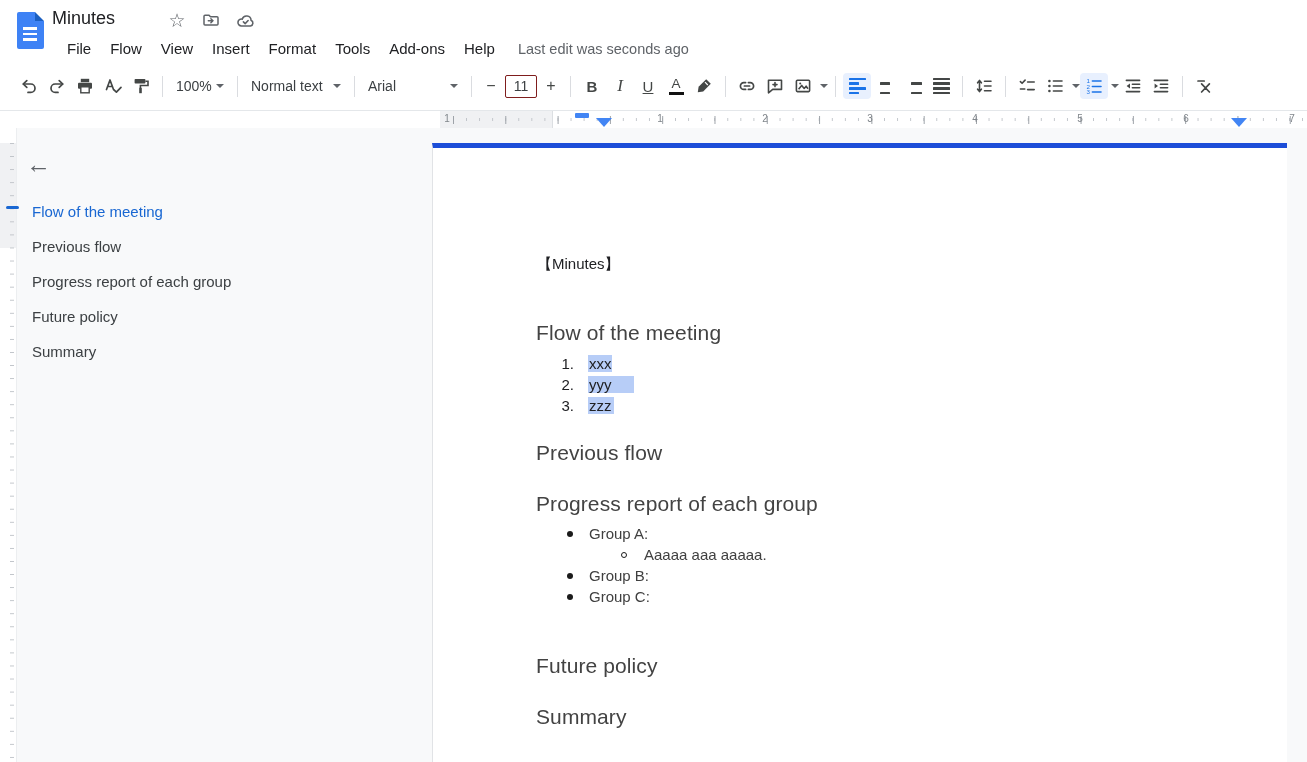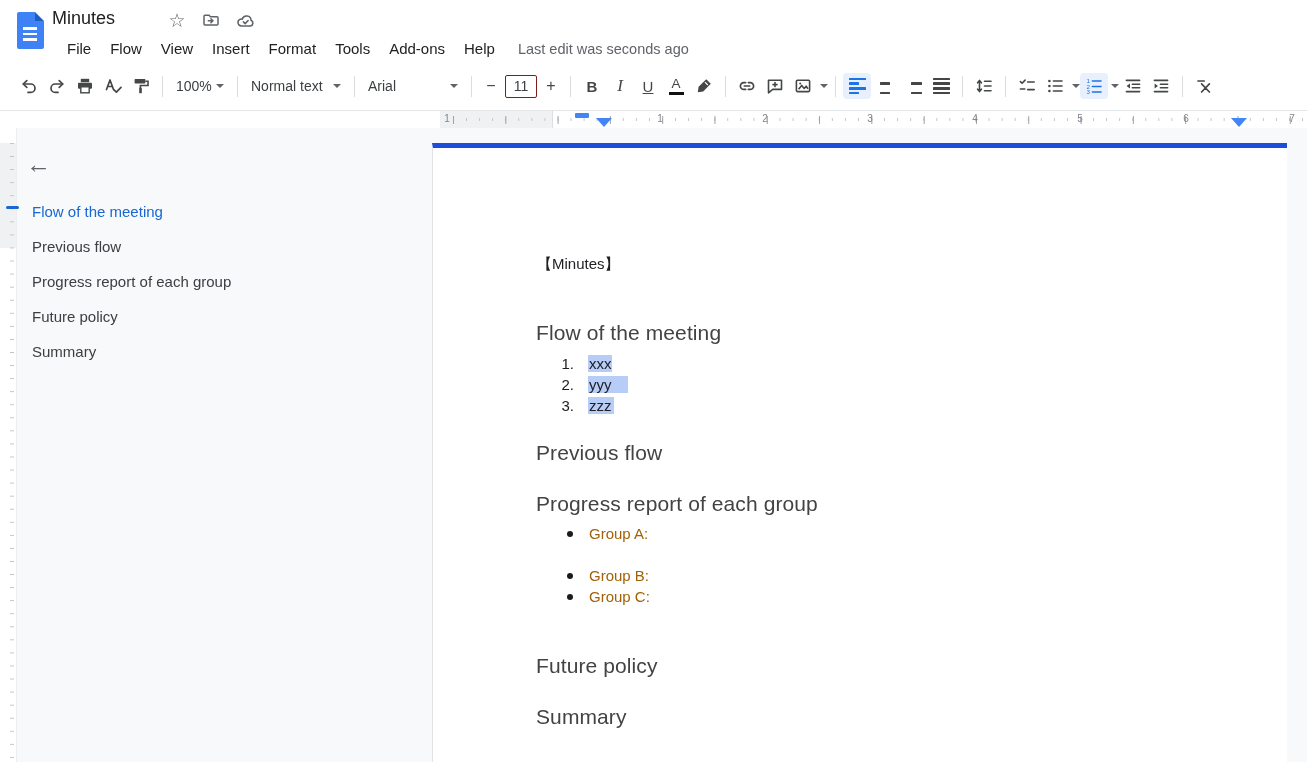--- a/index.html
+++ b/index.html
@@ -72,22 +72,22 @@
   .oitem.active{color:#1967d2}
 
   .page{position:absolute;left:432px;top:15px;width:855px;height:619px;background:#fff;
     border-left:1px solid #e1e3e6;border-top:5px solid #1d4ed8}
   .doc-p{position:absolute;left:104px;font-size:15px;line-height:21px;color:#202124;white-space:nowrap}
   .doc-h{position:absolute;left:103px;font-size:21px;line-height:27px;color:#434343;letter-spacing:.1px;white-space:nowrap;cursor:text}
   .num-row{position:absolute;left:0;right:0;height:21px;font-size:15px;color:#202124}
   .num-marker{position:absolute;left:120px;width:21px;text-align:right;line-height:21px}
   .num-text{position:absolute;left:155px;line-height:21px}
   .sel{background:#b7cdf7;padding-left:1px}
-  .sel.pad7{}.sel.pad8{padding-right:16px}.sel.pad2{padding-right:2px}
-  .bul-row{position:absolute;left:0;right:0;height:21px;font-size:15px;color:#a16207}
+  .sel.pad7{}.sel.pad8{padding-right:22px}.sel.pad2{padding-right:2px}
+  .bul-row{position:absolute;left:0;right:0;height:21px;font-size:15px;color:#404040}
   .bdot{position:absolute;left:134px;top:8px;width:6px;height:6px;border-radius:50%;background:#1b1b1b}
   .bring{position:absolute;left:188px;top:8px;width:6px;height:6px;border-radius:50%;border:1.4px solid #1b1b1b}
   .btext{position:absolute;left:156px;line-height:21px;cursor:text}
   .btext2{position:absolute;left:211px;line-height:21px;cursor:text}
 </style>
 </head>
 <body>
 
 <div class="header">
   <div class="logo">
@@ -360,20 +360,24 @@
     </div>
 
     <div class="doc-h" style="top:291px">Previous flow</div>
 
     <div class="doc-h" style="top:342px">Progress report of each group</div>
 
     <div class="bul-row" style="top:375px">
       <span class="bdot"></span>
       <span class="btext">Group A:</span>
     </div>
+    <div class="bul-row" style="top:396px">
+      <span class="bring"></span>
+      <span class="btext2">Aaaaa aaa aaaaa.</span>
+    </div>
     <div class="bul-row" style="top:417px">
       <span class="bdot"></span>
       <span class="btext">Group B:</span>
     </div>
     <div class="bul-row" style="top:438px">
       <span class="bdot"></span>
       <span class="btext">Group C:</span>
     </div>
 
     <div class="doc-h" style="top:504px">Future policy</div>

